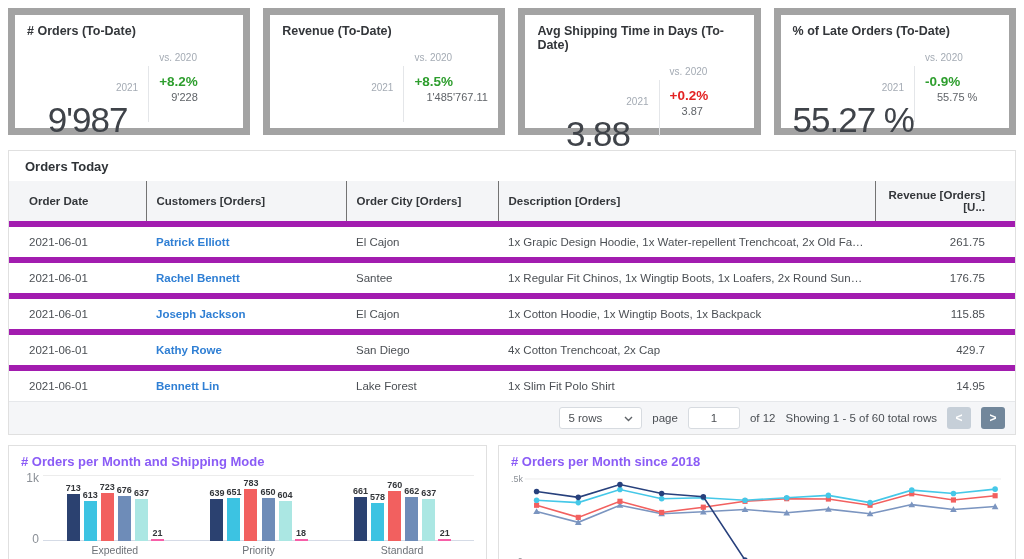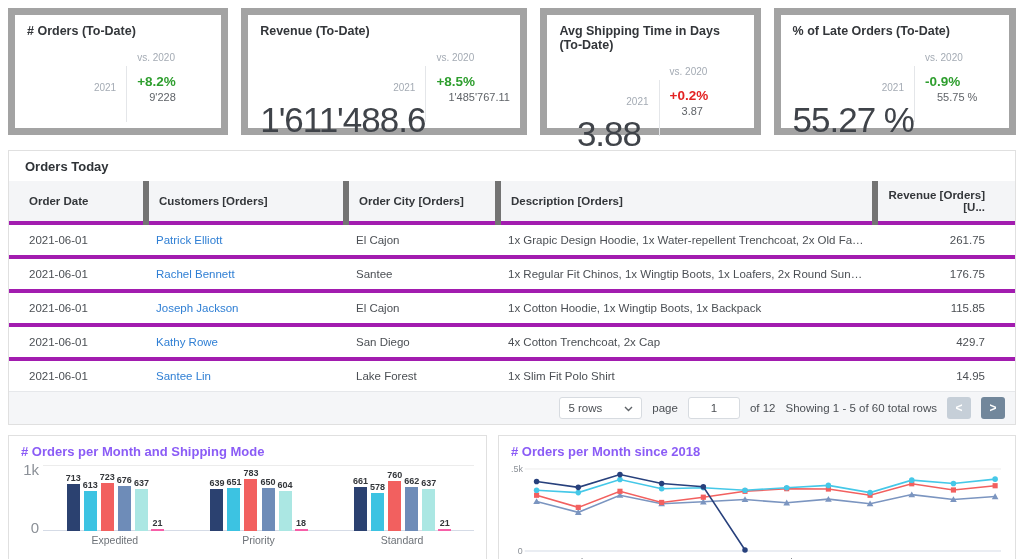--- a/index.html
+++ b/index.html
@@ -22,49 +22,49 @@
   .kpi-right { width:82px; padding-left:10px; display:flex; flex-direction:column; }
   .kpi-vs { font-size:10px; color:#a4abb4; height:16px; }
   .kpi-change { font-size:13.5px; font-weight:700; margin-top:6px; }
   .kpi-prev { font-size:11px; color:#5f6368; margin-top:2px; white-space:nowrap;padding-left:12px; }
 
   
   .panel { border:1px solid #e0e0e0; background:#fff; }
   .table-panel { margin-top:15px; }
   .panel-title { font-size:13px; font-weight:700; color:#2f3337; padding:8px 16px 7px 16px; }
   table { width:100%; border-collapse:collapse; table-layout:fixed; }
-  thead td { background:#f4f5f7; font-weight:700; font-size:11.5px; color:#33363a; padding:8px 10px; border-left:6px solid #737373; }
+  thead td { background:#f4f5f7; font-weight:700; font-size:11.5px; color:#33363a; padding:8px 10px; border-left:1px solid #737373; }
   thead td:first-child { border-left:none; }
-  tbody td { font-size:11.5px; color:#4b4f54; padding:9px 10px; border-top:4px solid #a21caf; background:#fff; white-space:nowrap; overflow:hidden; text-overflow:ellipsis; }
+  tbody td { font-size:11.5px; color:#4b4f54; padding:9px 10px; border-top:6px solid #a21caf; background:#fff; white-space:nowrap; overflow:hidden; text-overflow:ellipsis; }
   td.c-date { width:137px; padding-left:20px; }
   td.c-cust { width:200px; }
   td.c-city { width:152px; }
   td.c-desc { width:auto; }
   td.c-rev  { width:140px; text-align:right; padding-right:30px; }
-  .cust-link { color:#2f7fd4; font-weight:400; text-decoration:none; cursor:pointer;text-align:center; }
+  .cust-link { color:#2f7fd4; font-weight:700; text-decoration:none; cursor:pointer;text-align:center; }
 
   
   .t-footer { background:#f5f6f8; border-top:1px solid #e6e8eb; height:33px; display:flex; align-items:center; justify-content:flex-end; gap:10px; padding:0 10px; font-size:11.5px; color:#4b4f54; }
   .rows-select { background:#fff; border:1px solid #d7dbe0; border-radius:3px; height:22px; display:flex; align-items:center; gap:22px; padding:0 8px; cursor:pointer; }
   .page-input { width:52px; height:22px; border:1px solid #d7dbe0; border-radius:3px; text-align:center; font-size:11.5px; color:#4b4f54; background:#fff; }
   .pg-btn { width:24px; height:22px; border:none; border-radius:3px; color:#fff; font-size:12px; font-weight:700; display:flex; align-items:center; justify-content:center; cursor:pointer; }
   .pg-prev { background:#c6cfd8; }
   .pg-next { background:#72879b; }
 
   
   .charts-row { display:flex; gap:11px; margin-top:10px; }
   .chart-panel { padding:8px 12px 6px 12px; }
   .chart-left { width:479px; height:133px; }
   .chart-right { flex:1; height:133px; }
   .chart-title { font-size:13px; font-weight:700; color:#8b5cf6; }
 
   
   .bar-chart { display:flex; margin-top:6px; }
   .bar-yaxis { width:22px; position:relative; height:84px; }
-  .y-lab { position:absolute; font-size:15px; color:#8b9097; right:4px; }
+  .y-lab { position:absolute; font-size:12px; color:#8b9097; right:4px; }
   .bar-area { position:relative; flex:1; height:84px; }
   .grid-top { position:absolute; top:0; left:0; right:0; border-top:1px solid #ececec; }
   .axis-line { position:absolute; left:0; right:0; bottom:18px; border-bottom:1px solid #d5dbe6; }
   .bar-groups { position:absolute; inset:0; display:flex; justify-content:space-around; }
   .bar-group { display:flex; flex-direction:column; }
   .bar-row { height:66px; display:flex; align-items:flex-end; gap:2px; }
   .bar-col { display:flex; flex-direction:column; align-items:center; justify-content:flex-end; }
   .bar-val { font-size:9px; font-weight:700; color:#33363a; margin-bottom:1px; }
   .bar { width:13px; }
   .bar-cat { height:18px; font-size:10.5px; color:#6d7278; display:flex; align-items:center; justify-content:center; }
@@ -78,36 +78,36 @@
 <div class="page">
 
 
   <div class="kpi-row">
 
     <div class="kpi-card">
       <div class="kpi-title"># Orders (To-Date)</div>
       <div class="kpi-body">
         <div class="kpi-left">
           <span class="kpi-year">2021</span>
+          <span class="kpi-value">9'987</span>
         </div>
         <div class="kpi-div"></div>
         <div class="kpi-right">
           <span class="kpi-vs">vs. 2020</span>
           <span class="kpi-change" style="color: rgb(46, 158, 46);">+8.2%</span>
           <span class="kpi-prev">9'228</span>
         </div>
       </div>
     </div>
 
     <div class="kpi-card">
       <div class="kpi-title">Revenue (To-Date)</div>
       <div class="kpi-body">
         <div class="kpi-left">
           <span class="kpi-year">2021</span>
-          <span class="kpi-value">1'611'488.6</span>
         </div>
         <div class="kpi-div"></div>
         <div class="kpi-right">
           <span class="kpi-vs">vs. 2020</span>
           <span class="kpi-change" style="color: rgb(46, 158, 46);">+8.5%</span>
           <span class="kpi-prev">1'485'767.11</span>
         </div>
       </div>
     </div>
 
@@ -181,21 +181,21 @@
         </tr>
         <tr>
           <td class="c-date">2021-06-01</td>
           <td class="c-cust"><a class="cust-link">Kathy Rowe</a></td>
           <td class="c-city">San Diego</td>
           <td class="c-desc">4x Cotton Trenchcoat, 2x Cap</td>
           <td class="c-rev">429.7</td>
         </tr>
         <tr>
           <td class="c-date">2021-06-01</td>
-          <td class="c-cust"><a class="cust-link">Santee Lin</a></td>
+          <td class="c-cust"><a class="cust-link">Bennett Lin</a></td>
           <td class="c-city">Lake Forest</td>
           <td class="c-desc">1x Slim Fit Polo Shirt</td>
           <td class="c-rev">14.95</td>
         </tr>
       </tbody>
     </table>
     <div class="t-footer">
       <div class="rows-select">
         <span>5 rows</span>
         <span>

